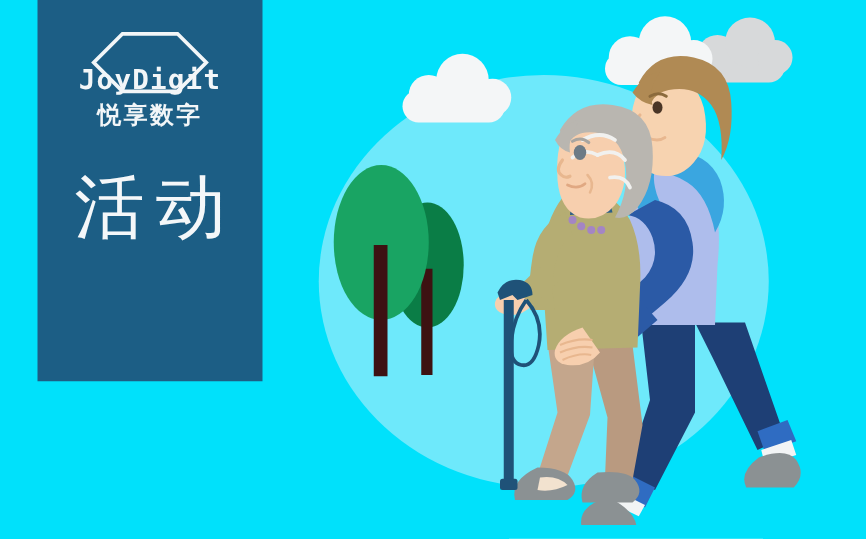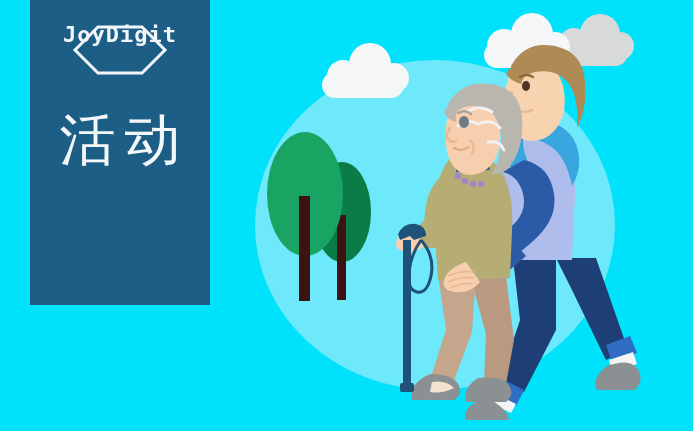--- a/index.html
+++ b/index.html
@@ -24,21 +24,21 @@
     background:#1c5e85;
     display:flex;
     flex-direction:column;
     align-items:center;
     z-index:5;
   }
   .brand{
     position:relative;
     margin-top:24px;
     width:148px;height:52px;
-    display:flex;align-items:flex-start;justify-content:center;
+    display:flex;align-items:flex-end;justify-content:center;
   }
   .brand svg{position:absolute;left:50%;top:50%;transform:translate(-50%,-50%);}
   .brand-word{
     position:relative;
     font-family:"DejaVu Sans Mono","Liberation Mono",monospace;
     font-weight:bold;
     font-size:22px;
     letter-spacing:1px;
     color:#f2f6f8;
     white-space:nowrap;
@@ -208,19 +208,20 @@
 
   <div class="panel">
 
     <div class="brand">
       <svg width="96" height="52" viewBox="0 0 96 52">
         <polygon points="26,3 70,3 93,26 70,49 26,49 3,26" fill="none" stroke="#f2f6f8" stroke-width="3"></polygon>
       </svg>
       <span class="brand-word">JoyDigit</span>
     </div>
 
+    <div class="brand-cn">悦享数字</div>
 
     <div class="title">
       <span class="title-l1">活动</span>
     </div>
   </div>
 
 </div>
 
 </body></html>

